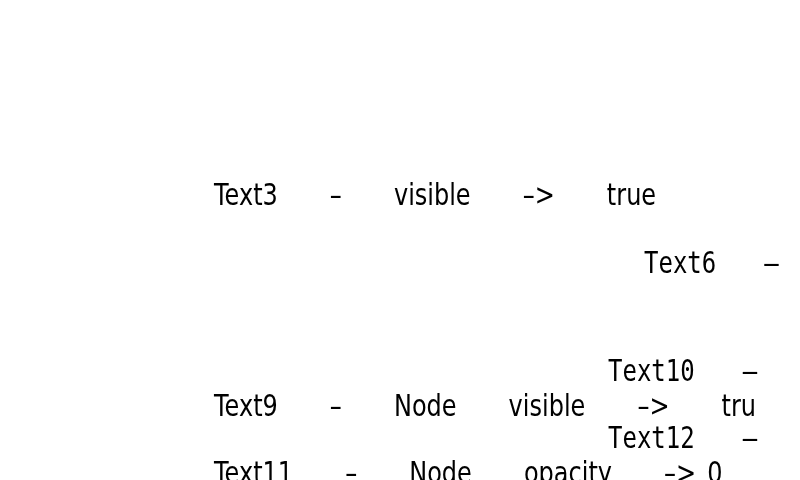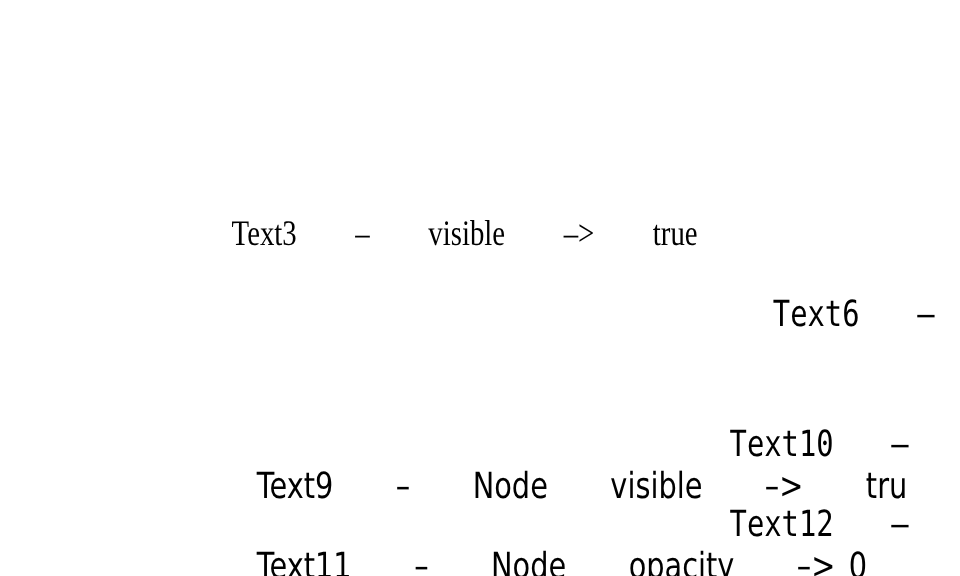--- a/index.html
+++ b/index.html
@@ -28,21 +28,21 @@
     transform-origin: 0 0;
     white-space: pre;
   }
   .sans .squeeze { word-spacing: 23px; }
   .mono {
     font-family: "DejaVu Sans Mono", monospace;
   }
   .mono .squeeze { word-spacing: 12px; }
 
   
-  #line-text3  { left: 178px; top: 142px; font-family: Liberation Serif, serif; }
+  #line-text3  { left: 195px; top: 142px; }
   #line-text9  { left: 195px; top: 353px; z-index: 1; }
   #line-text11 { left: 195px; top: 420px; z-index: 1; }
   
   #line-text11 .value-gap { margin-left: 14px; }
 
   
   #line-text6  { left: 608px; top: 210px; }
   #box-text10 {
     position: absolute;
     left: 604px; top: 353px;

